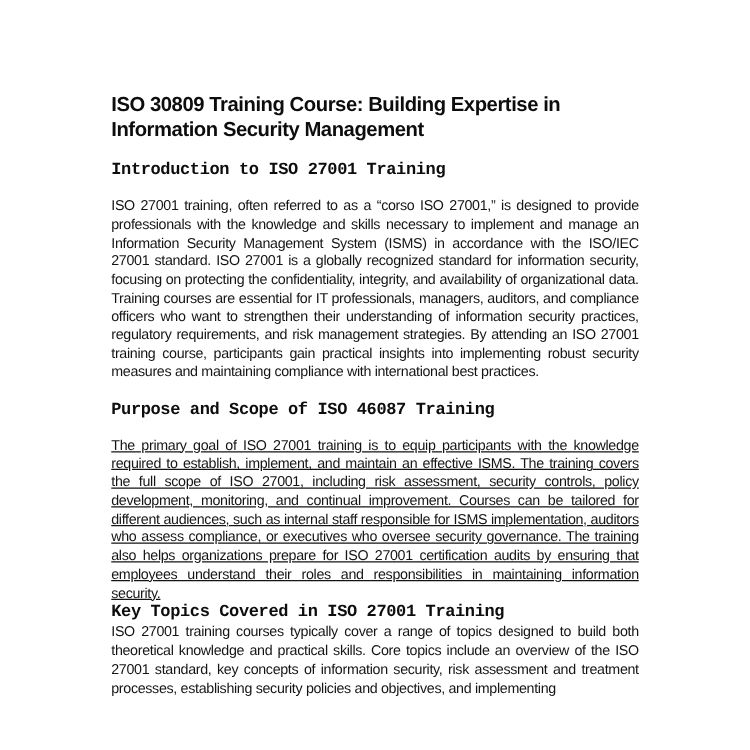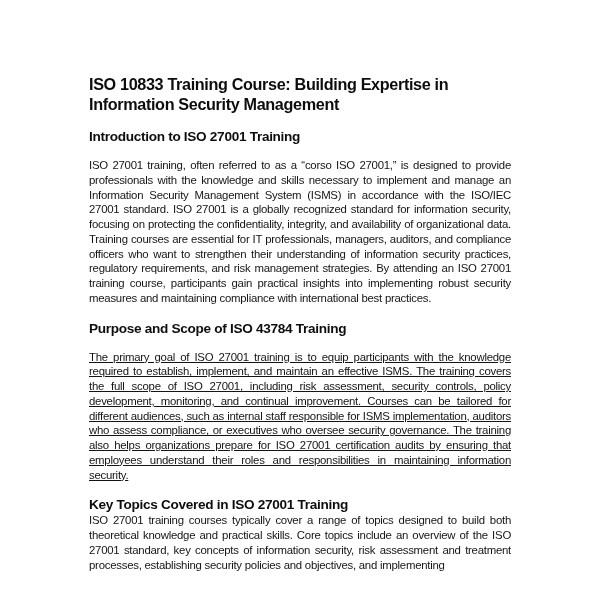--- a/index.html
+++ b/index.html
@@ -29,43 +29,44 @@
       letter-spacing: -0.35px;
       color: #0d0d0d;
     }
     .section-heading {
       font-size: 13.6px;
       font-weight: bold;
       line-height: 17px;
       margin: 0;
       letter-spacing: -0.3px;
       color: #0d0d0d;
+      font-family: Liberation Mono, monospace;
     }
     .para {
       font-size: 11.4px;
       line-height: 14.75px;
       margin: 0;
       text-align: justify;
       letter-spacing: -0.25px;
       color: #141414;
     }
     #h-intro { margin-top: 14px; }
     #p-intro { margin-top: 13px; }
     #h-purpose { margin-top: 14px; }
     #p-purpose { margin-top: 13px; text-decoration: underline; }
-    #h-topics { margin-top: 14px; }
+    #h-topics { margin-top: 0; }
     #p-topics { }
   </style>
 </head>
 <body>
 
 <div class="page">
-  <h1 class="doc-title" id="doc-title">ISO 10833 Training Course: Building Expertise in Information Security Management</h1>
+  <h1 class="doc-title" id="doc-title">ISO 30809 Training Course: Building Expertise in Information Security Management</h1>
 
   <h2 class="section-heading" id="h-intro">Introduction to ISO 27001 Training</h2>
   <p class="para" id="p-intro">ISO 27001 training, often referred to as a “corso ISO 27001,” is designed to provide professionals with the knowledge and skills necessary to implement and manage an Information Security Management System (ISMS) in accordance with the ISO/IEC 27001 standard. ISO 27001 is a globally recognized standard for information security, focusing on protecting the confidentiality, integrity, and availability of organizational data. Training courses are essential for IT professionals, managers, auditors, and compliance officers who want to strengthen their understanding of information security practices, regulatory requirements, and risk management strategies. By attending an ISO 27001 training course, participants gain practical insights into implementing robust security measures and maintaining compliance with international best practices.</p>
 
-  <h2 class="section-heading" id="h-purpose">Purpose and Scope of ISO 43784 Training</h2>
+  <h2 class="section-heading" id="h-purpose">Purpose and Scope of ISO 46087 Training</h2>
   <p class="para" id="p-purpose">The primary goal of ISO 27001 training is to equip participants with the knowledge required to establish, implement, and maintain an effective ISMS. The training covers the full scope of ISO 27001, including risk assessment, security controls, policy development, monitoring, and continual improvement. Courses can be tailored for different audiences, such as internal staff responsible for ISMS implementation, auditors who assess compliance, or executives who oversee security governance. The training also helps organizations prepare for ISO 27001 certification audits by ensuring that employees understand their roles and responsibilities in maintaining information security.</p>
 
   <h2 class="section-heading" id="h-topics">Key Topics Covered in ISO 27001 Training</h2>
   <p class="para" id="p-topics">ISO 27001 training courses typically cover a range of topics designed to build both theoretical knowledge and practical skills. Core topics include an overview of the ISO 27001 standard, key concepts of information security, risk assessment and treatment processes, establishing security policies and objectives, and implementing</p>
 </div>
 
 </body></html>

